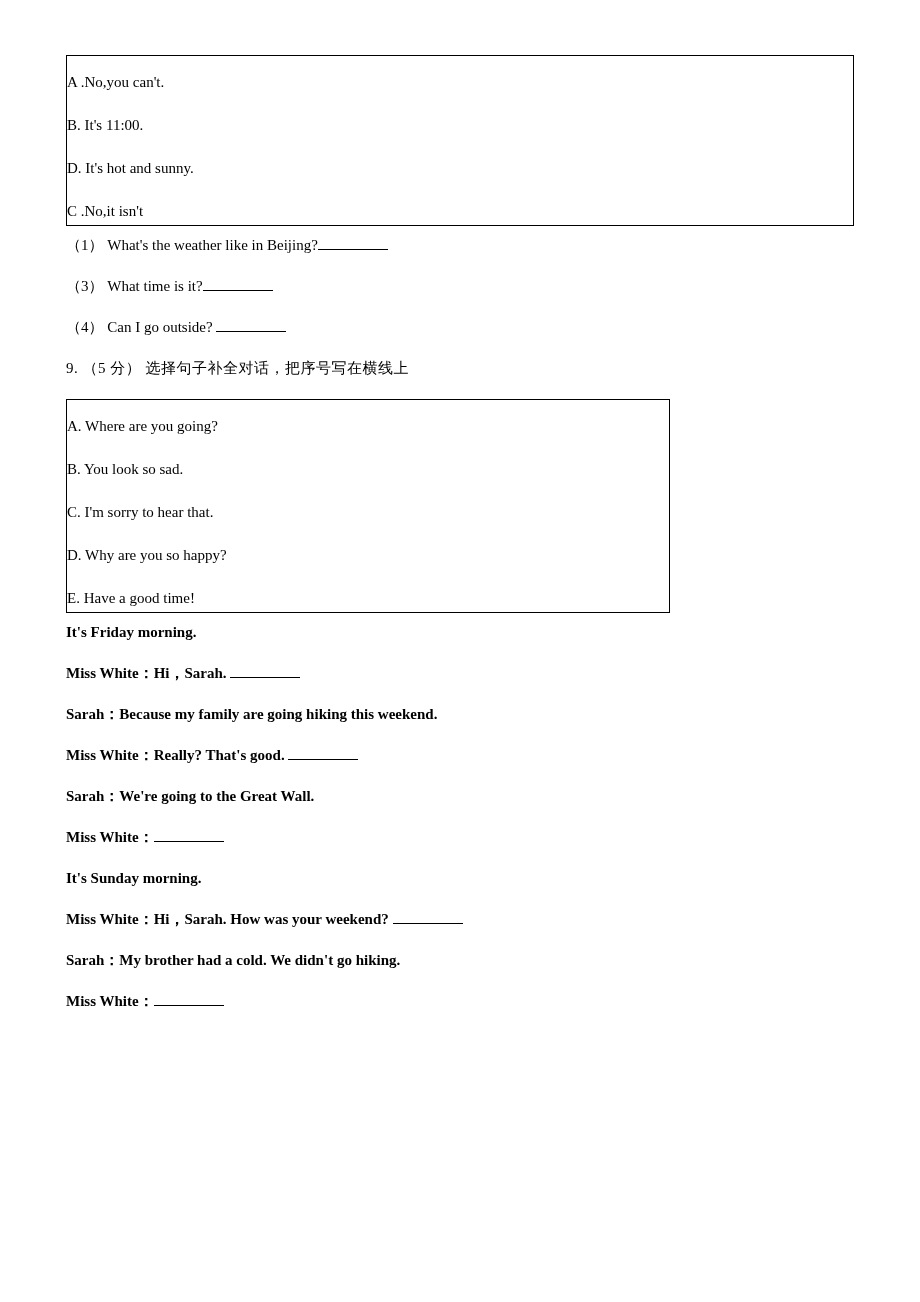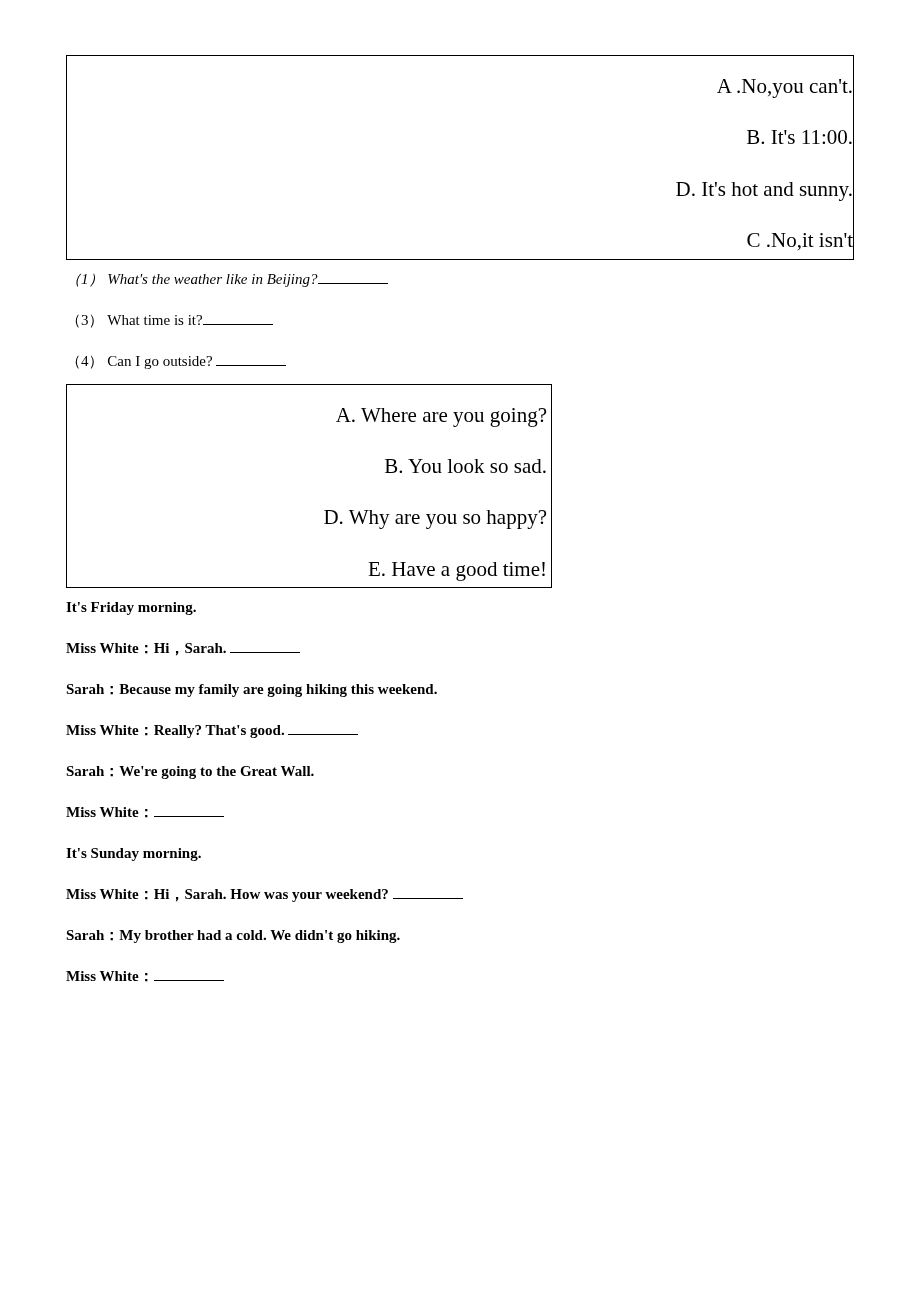--- a/index.html
+++ b/index.html
@@ -19,70 +19,71 @@
     font-size: 15px;
     line-height: 1.4;
   }
   .box {
     border: 1px solid #000;
     box-sizing: border-box;
     padding: 2px 0 3px 0;
   }
   .box-row {
     padding: 11px 0 11px 0;
-    font-size: 21px;
-    text-align: right;
+    font-size: 15px;
   }
   .box-row:first-child { padding-top: 14px; }
   .box-row:last-child { padding-bottom: 0; }
   .indent1 { padding-left: 48px; }
   .indent2 { padding-left: 48px; font-weight: bold; }
   .row { padding: 10px 0; }
   .blank {
     display: inline-block;
     border-bottom: 1px solid #000;
     height: 0.9em;
     vertical-align: baseline;
   }
   .w70 { width: 70px; }
   .box2 {
     border: 1px solid #000;
     box-sizing: border-box;
-    width: 486px;
+    width: 604px;
     padding: 2px 4px 3px 0;
-    margin-top: 2px;
+    margin-top: 10px;
   }
   .q9 { letter-spacing: 0.5px; }
 </style>
 </head>
 <body>
 
 <div class="page">
 
   <div class="box" style="margin-top:55px;">
     <div class="box-row">A .No,you can't.</div>
     <div class="box-row">B. It's 11:00.</div>
     <div class="box-row">D. It's hot and sunny.</div>
     <div class="box-row">C .No,it isn't</div>
   </div>
 
-  <div class="row indent1" style="padding-top:9px;font-style:italic;">
+  <div class="row indent1" style="padding-top:9px;">
     <span>（1） What's the weather like in Beijing?</span><span class="blank w70"></span>
   </div>
   <div class="row indent1">
     <span>（3） What time is it?</span><span class="blank w70"></span>
   </div>
   <div class="row indent1">
     <span>（4） Can I go outside? </span><span class="blank w70"></span>
   </div>
 
+  <div class="row indent1 q9">9. （5 分）  选择句子补全对话，把序号写在横线上</div>
 
   <div class="box2">
     <div class="box-row">A. Where are you going?</div>
     <div class="box-row">B. You look so sad.</div>
+    <div class="box-row">C. I'm sorry to hear that.</div>
     <div class="box-row">D. Why are you so happy?</div>
     <div class="box-row">E. Have a good time!</div>
   </div>
 
   <div class="row indent2" style="padding-top:9px;">It's Friday morning.</div>
   <div class="row indent2">
     <span>Miss White：Hi，Sarah. </span><span class="blank w70"></span>
   </div>
   <div class="row indent2">Sarah：Because my family are going hiking this weekend.</div>
   <div class="row indent2">

